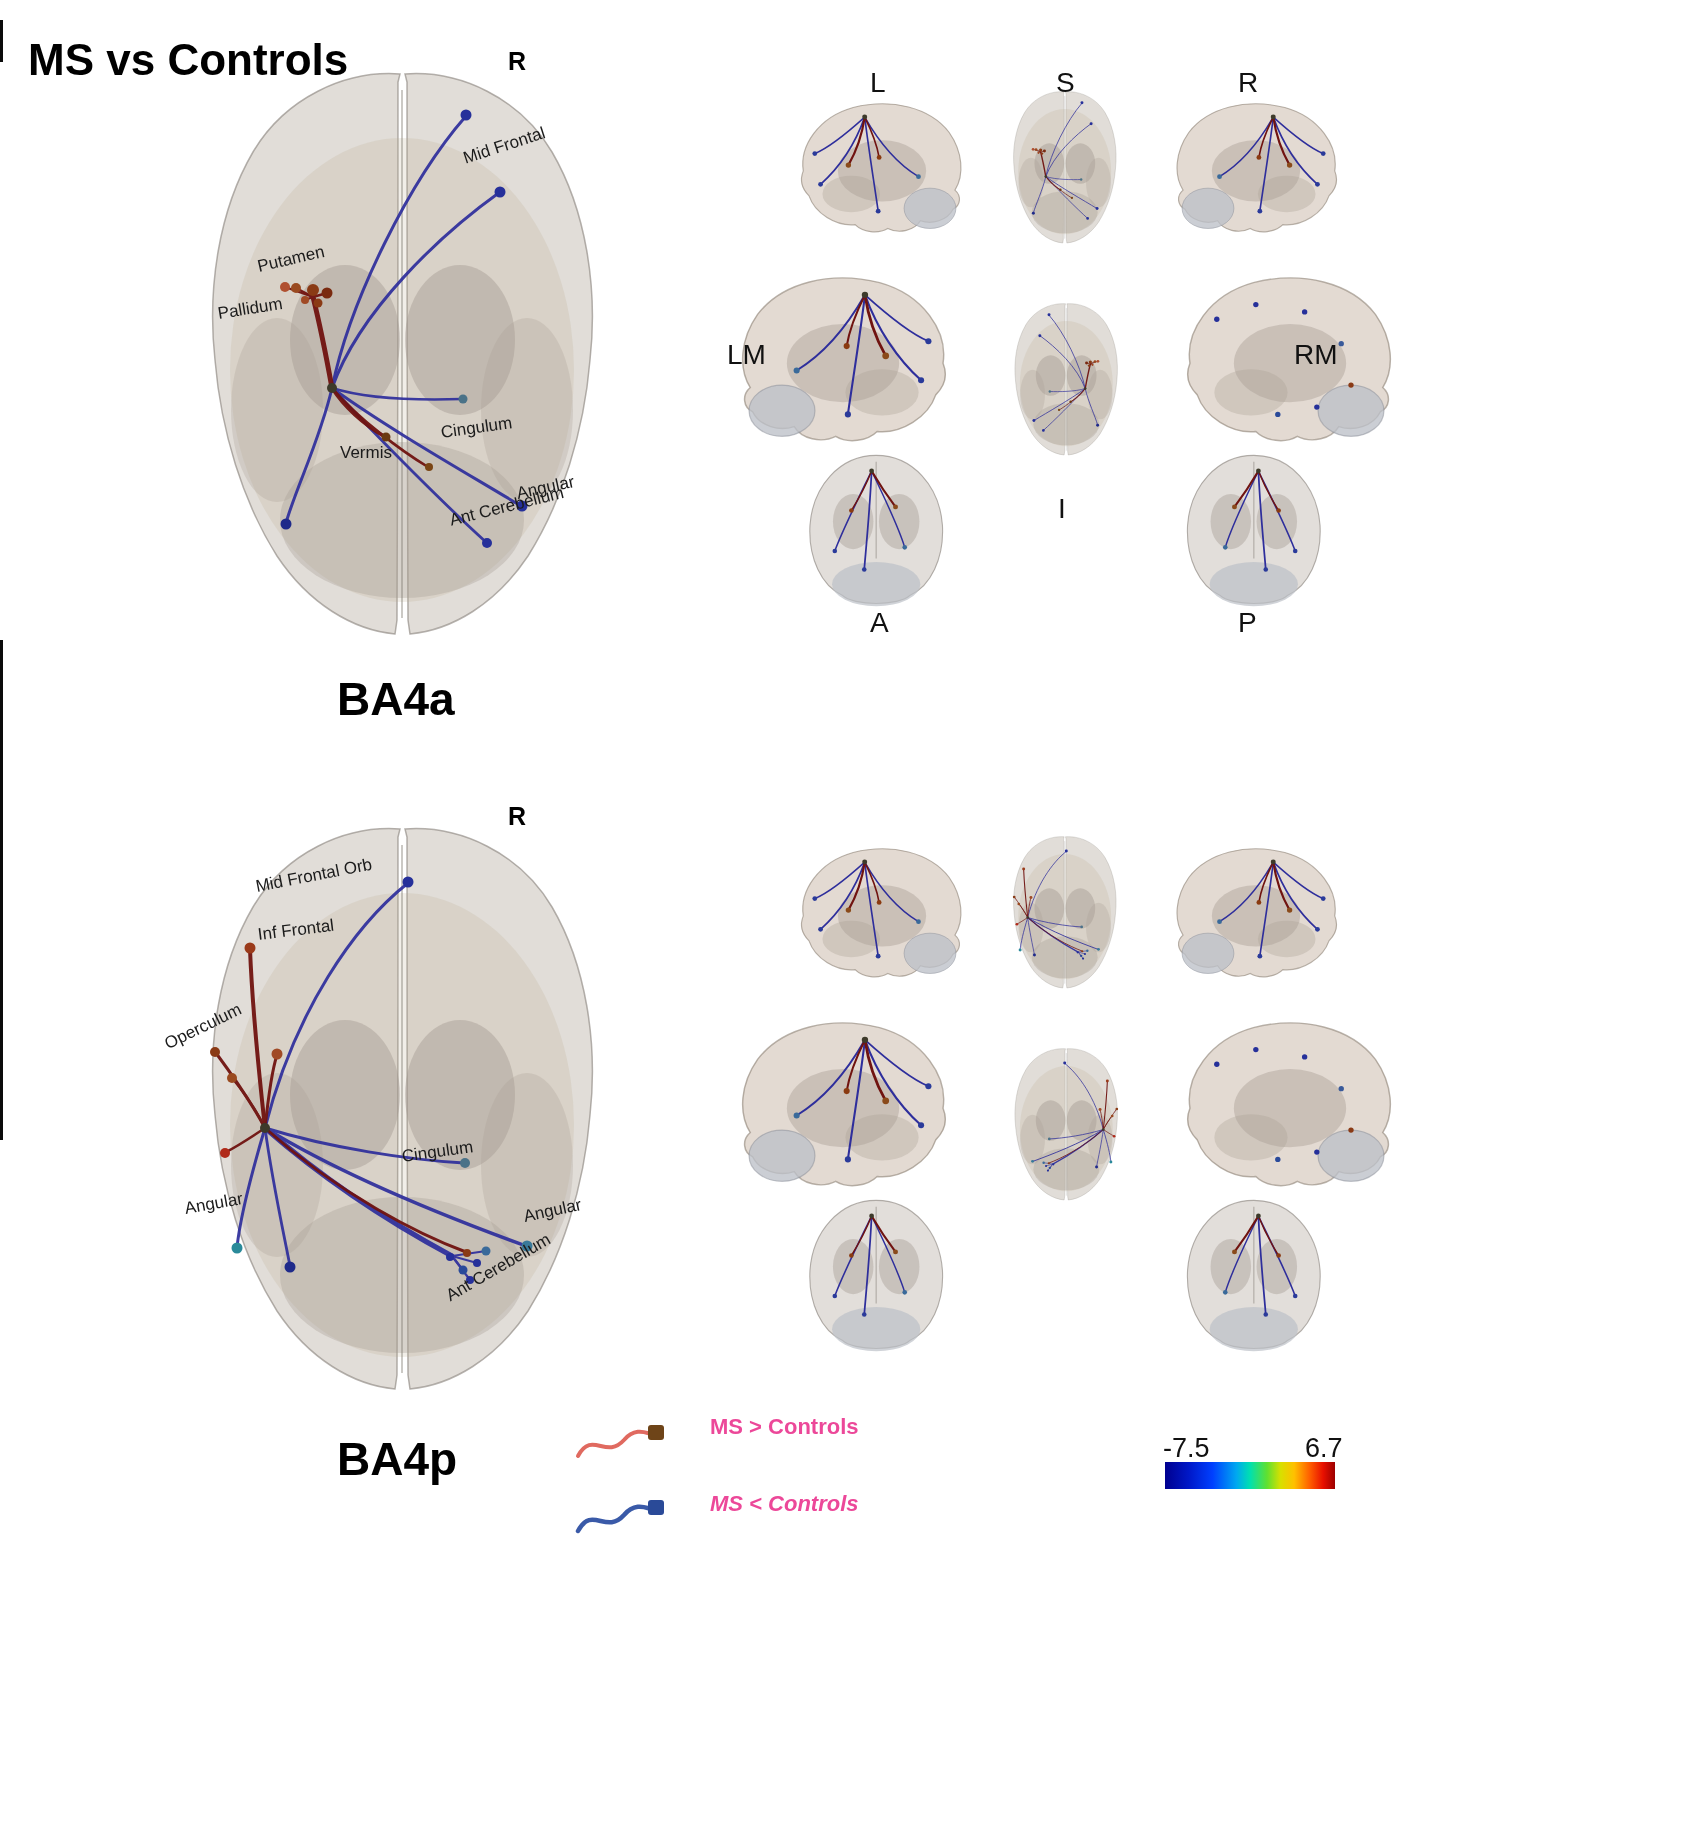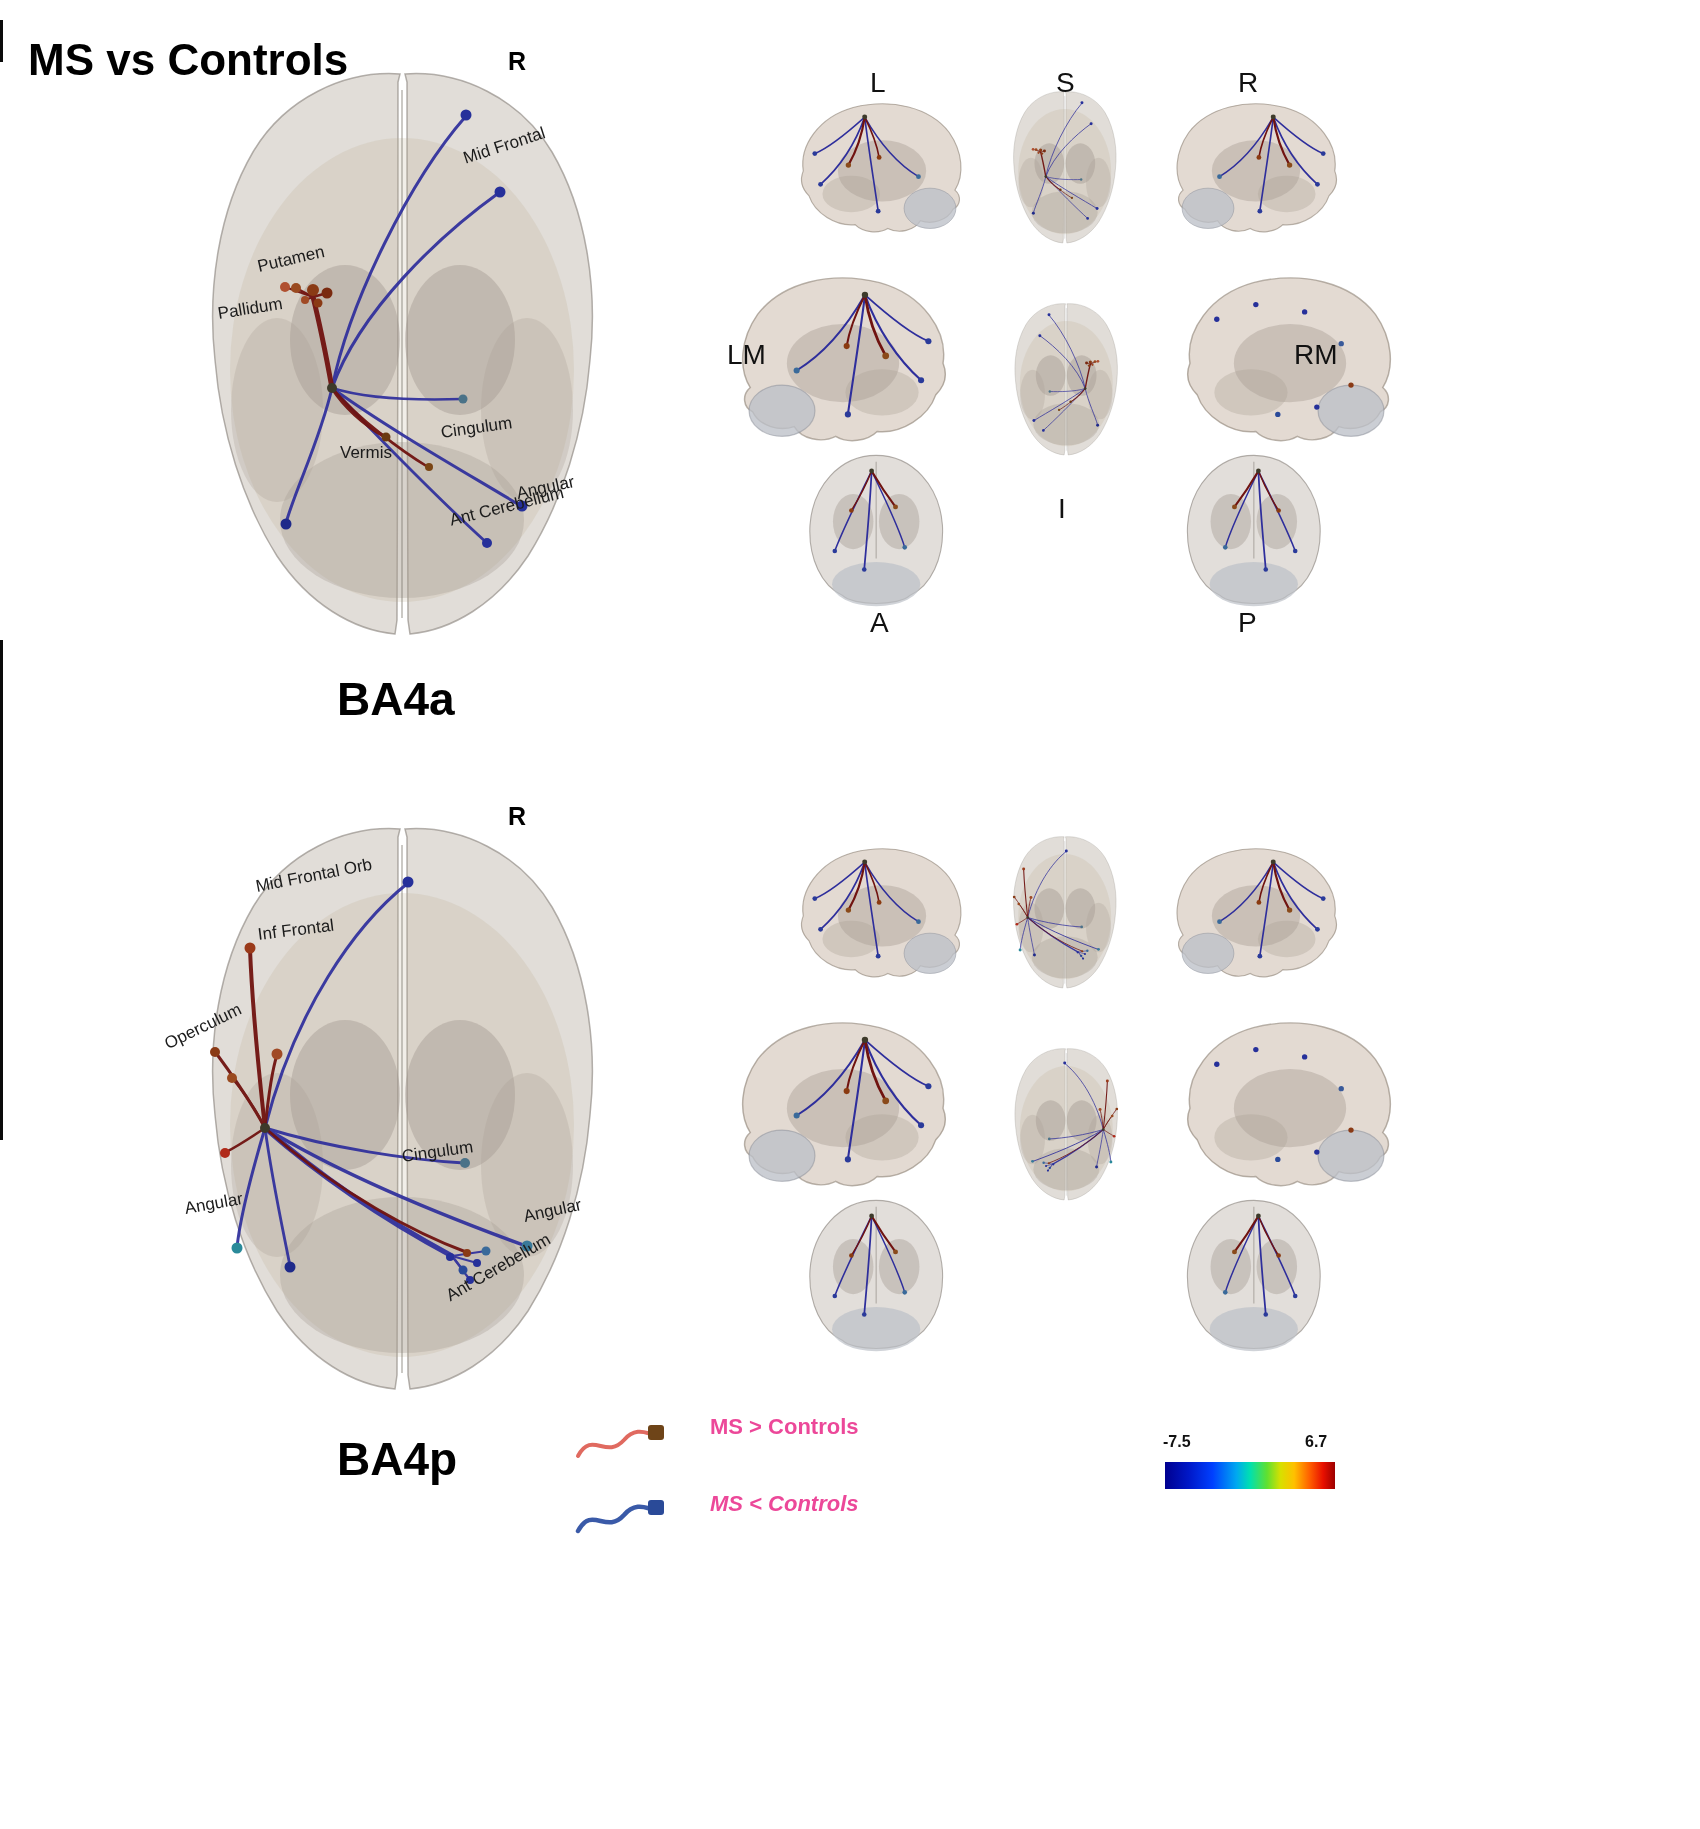--- a/index.html
+++ b/index.html
@@ -12,21 +12,21 @@
   .art { position: absolute; left: 0; top: 0; }
   .lbl {
     position: absolute; color: #1b1b1b; font-size: 17px;
     white-space: nowrap; transform-origin: left center; line-height: 1.1;
   }
   .title { font-size: 44px; font-weight: bold; color: #000; }
   .panel-title { font-size: 46px; font-weight: bold; color: #000; margin-top: 44px; }
   .orient { font-size: 25px; font-weight: bold; color: #000; }
   .view-lbl { font-size: 28px; color: #111; }
   .legend-lbl { font-size: 22px; font-weight: bold; color: #ec4899; }
-  .cbar-lbl { position: absolute; font-size: 16px; font-weight: bold; color: #111; white-space: nowrap; }
+  .cbar-lbl { position: absolute; font-size: 27px; font-weight: normal; color: #111; white-space: nowrap; }
   .cbar {
     position: absolute; left: 1165px; top: 1462px; width: 170px; height: 27px;
     background: linear-gradient(to right,
       #00008f 0%, #0018c8 14%, #0040ff 28%, #00a8f0 42%, #00e0b0 50%,
       #60e030 60%, #d8e000 68%, #ffc000 76%, #ff6000 85%, #e81000 93%, #9c0000 100%);
   }
   .cropmark { position: absolute; background: #0b0b0b; }
 </style>
 </head>
 <body>

